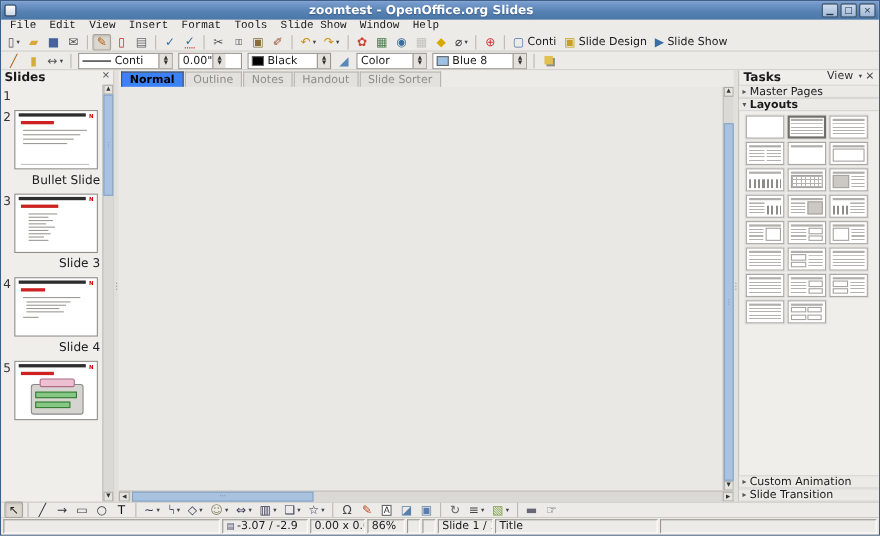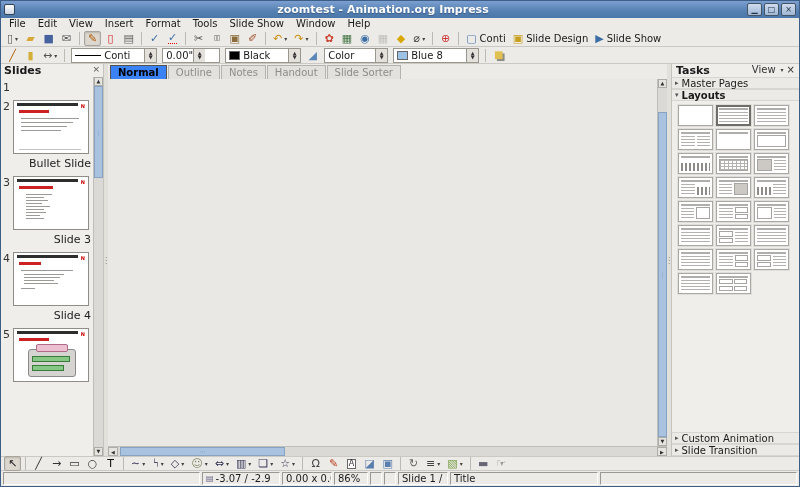--- a/index.html
+++ b/index.html
@@ -8,21 +8,21 @@
     font-family:"DejaVu Sans","Liberation Sans",sans-serif;font-size:11px;color:#1a1a1a;background:#edebe8;overflow:hidden;}
   
   .titlebar{height:17px;background:linear-gradient(#7b9fd0,#5580b2 60%,#4a76a8);display:flex;align-items:center;padding:0 3px;flex:none;}
   .win-icon{width:11px;height:11px;background:linear-gradient(#fdfdfd,#cdd6e4);border:1px solid #345;border-radius:2px;margin-right:4px;}
   .title-text{flex:1;text-align:center;color:#fff;font-weight:bold;font-size:11px;text-shadow:0 1px 1px #3a5a82;white-space:nowrap;overflow:hidden;}
   .win-btns{display:flex;gap:2px;}
   .win-btn{width:15px;height:13px;background:linear-gradient(#cfdcee,#9fb7d6);border:1px solid #456;border-radius:2px;
     font-size:8px;line-height:11px;text-align:center;color:#234;}
   
   .menubar{height:12px;display:flex;align-items:center;padding:0 2px;flex:none;background:#edebe8;}
-  .menu-item{padding:0 6px;font-size:10px;line-height:12px;white-space:nowrap;}
+  .menu-item{padding:0 6px;font-size:10px;line-height:12px;white-space:nowrap;font-family:Liberation Mono, monospace;}
   
   .toolbar{height:17px;display:flex;align-items:center;padding:0 3px;gap:1px;border-bottom:1px solid #cbc9c4;background:#edebe8;flex:none;}
   .tbtn{height:15px;min-width:17px;display:inline-flex;align-items:center;justify-content:center;padding:0 2px;border:1px solid transparent;border-radius:2px;white-space:nowrap;}
   .tbtn.active{background:#dcd7cf;border-color:#a9a59e;box-shadow:inset 0 1px 2px #b9b5ae;}
   .glyph{font-size:11px;line-height:1;}
   .glyph.small{font-size:7px;letter-spacing:-1px;}
   .glyph.redline{border-bottom:1px dotted #d00;}
   .glyph.shadowsq{font-size:10px;text-shadow:2px 2px 0 #8f8d88;}
   .glyph.boxed{border:1px solid #666;font-size:8px;padding:0 1px;background:#fff;}
   .tlabel{font-size:10px;margin-left:3px;}
@@ -112,21 +112,21 @@
   .st-fill{flex:1;border:1px solid;border-color:#9a9890 #fdfdfc #fdfdfc #9a9890;}
   .st-icon{font-size:8px;color:#557;margin-right:2px;}
 </style>
 </head>
 <body>
 
 <div class="window">
 
   <div class="titlebar">
     <span class="win-icon"></span>
-    <span class="title-text">zoomtest - Animation.org Impress</span>
+    <span class="title-text">zoomtest - OpenOffice.org Slides</span>
     <span class="win-btns">
       <span class="win-btn">▁</span>
       <span class="win-btn">□</span>
       <span class="win-btn">×</span>
     </span>
   </div>
 
   <div class="menubar">
     <span class="menu-item">File</span>
     <span class="menu-item">Edit</span>

